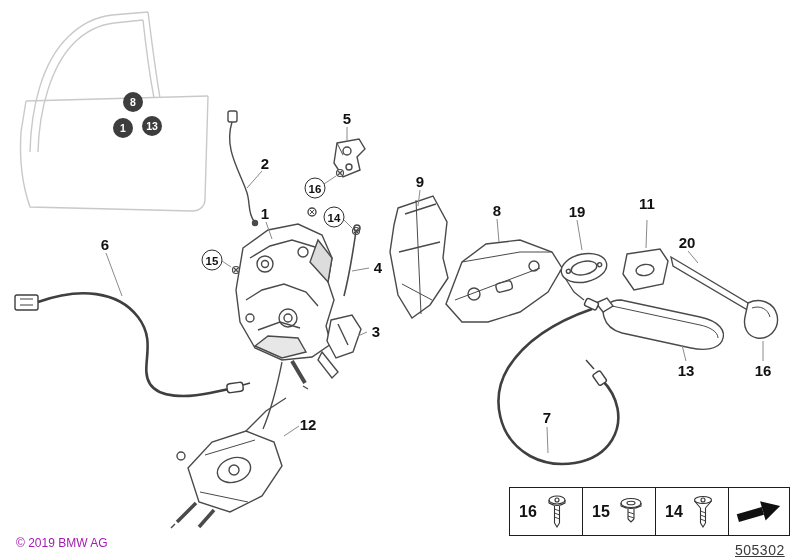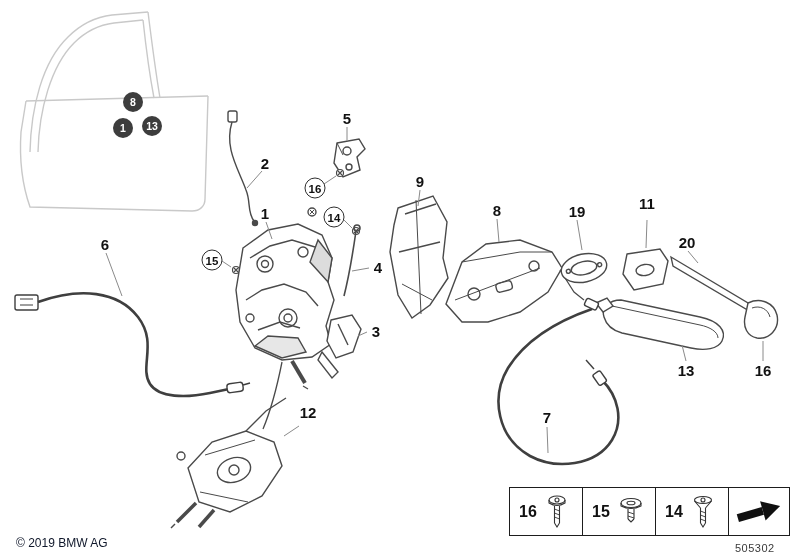--- a/index.html
+++ b/index.html
@@ -27,22 +27,22 @@
     border:1.6px solid #1d1d1d; background:#fff; display:flex; box-sizing:border-box;
   }
   .legend .cell {
     flex:1.05; display:flex; align-items:center; gap:8px; padding-left:9px;
     border-right:1.6px solid #1d1d1d; box-sizing:border-box;
   }
   .legend .cell.arrow { flex:1; border-right:none; justify-content:center; padding-left:0; }
   .legend .num { font-weight:bold; font-size:16px; color:#111; }
   .legend .ic { display:flex; align-items:center; }
 
-  .copyright { position:absolute; left:16px; top:536px; font-size:12px; color:#0f172a; }
-  .diagram-number { position:absolute; left:735px; top:542px; font-size:11px; color:#3a3a3a; letter-spacing:0.5px; }
+  .copyright { position:absolute; left:16px; top:536px; font-size:12px; color:#a21caf; }
+  .diagram-number { position:absolute; left:735px; top:542px; font-size:14px; color:#3a3a3a; letter-spacing:0.5px;text-decoration:underline; }
 </style>
 </head>
 <body>
 
 <div class="stage">
 
   <svg class="art" width="800" height="560" viewBox="0 0 800 560">
 
     <g fill="none" stroke="#c9c9c9" stroke-width="1.4">
       <path d="M148,12 L112,15 C95,17 80,25 68,37 C42,62 31,108 30,152"></path>
@@ -213,21 +213,21 @@
   <div class="co plain" style="left:347px;top:118px">5</div>
   <div class="co plain" style="left:420px;top:181px">9</div>
   <div class="co plain" style="left:265px;top:213px">1</div>
   <div class="co plain" style="left:497px;top:210px">8</div>
   <div class="co plain" style="left:577px;top:211px">19</div>
   <div class="co plain" style="left:647px;top:203px">11</div>
   <div class="co plain" style="left:687px;top:242px">20</div>
   <div class="co plain" style="left:378px;top:267px">4</div>
   <div class="co plain" style="left:376px;top:331px">3</div>
   <div class="co plain" style="left:105px;top:244px">6</div>
-  <div class="co plain" style="left:308px;top:412px">12</div>
+  <div class="co plain" style="left:308px;top:424px">12</div>
   <div class="co plain" style="left:686px;top:370px">13</div>
   <div class="co plain" style="left:763px;top:370px">16</div>
   <div class="co plain" style="left:547px;top:417px">7</div>
 
   <div class="co circled" style="left:315px;top:188px">16</div>
   <div class="co circled" style="left:334px;top:217px">14</div>
   <div class="co circled" style="left:212px;top:260px">15</div>
 
   <div class="legend">
     <div class="cell">

